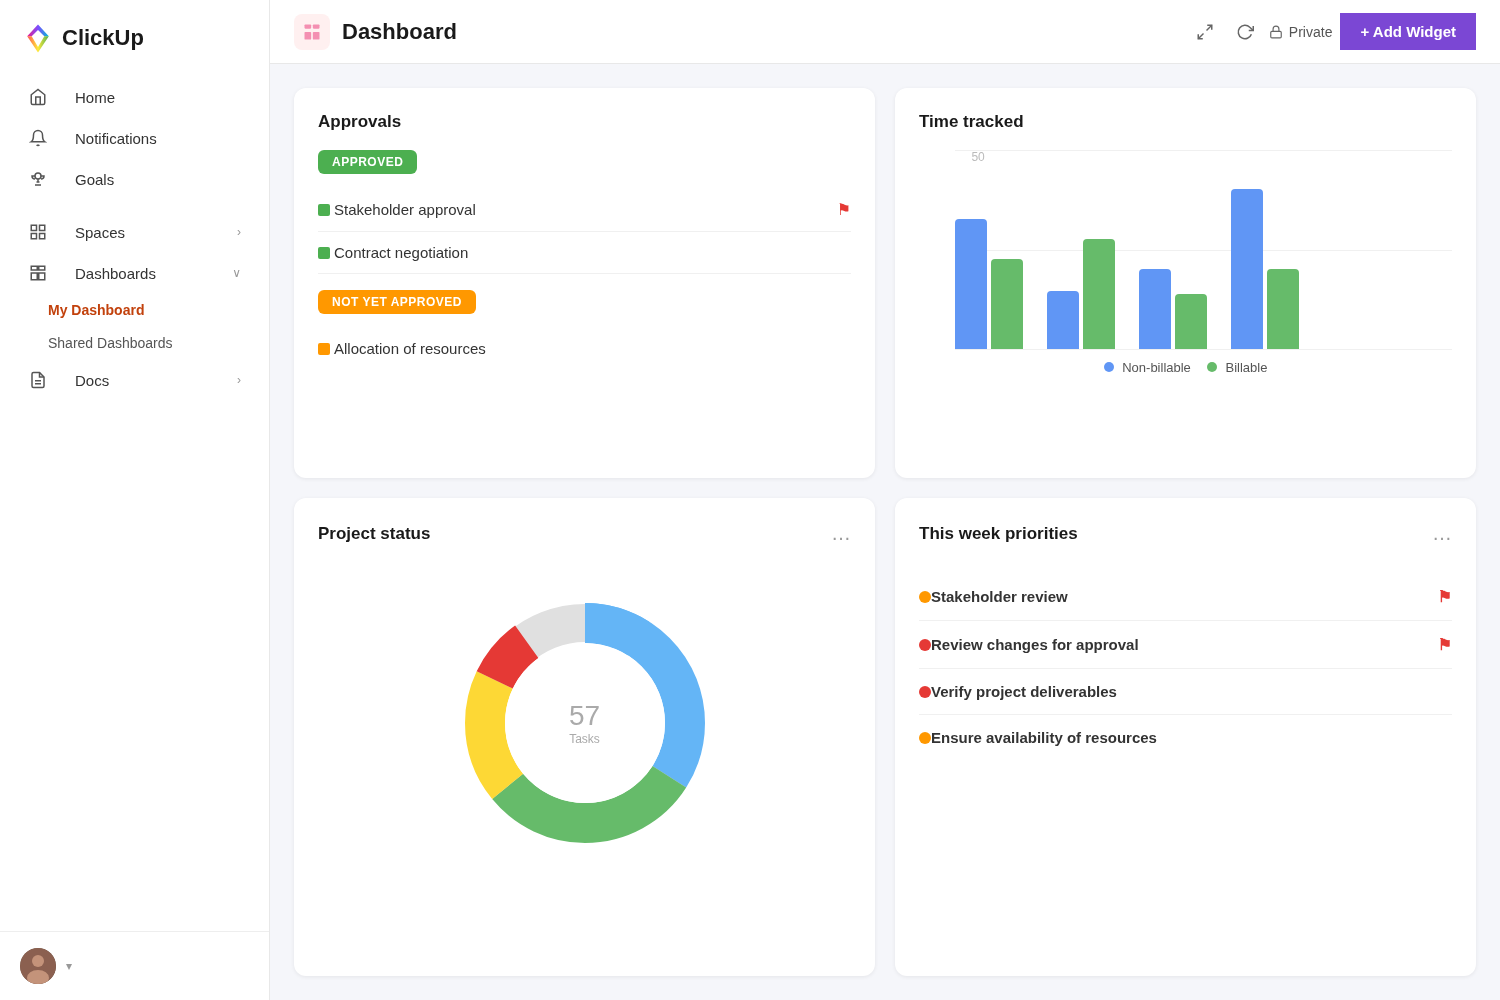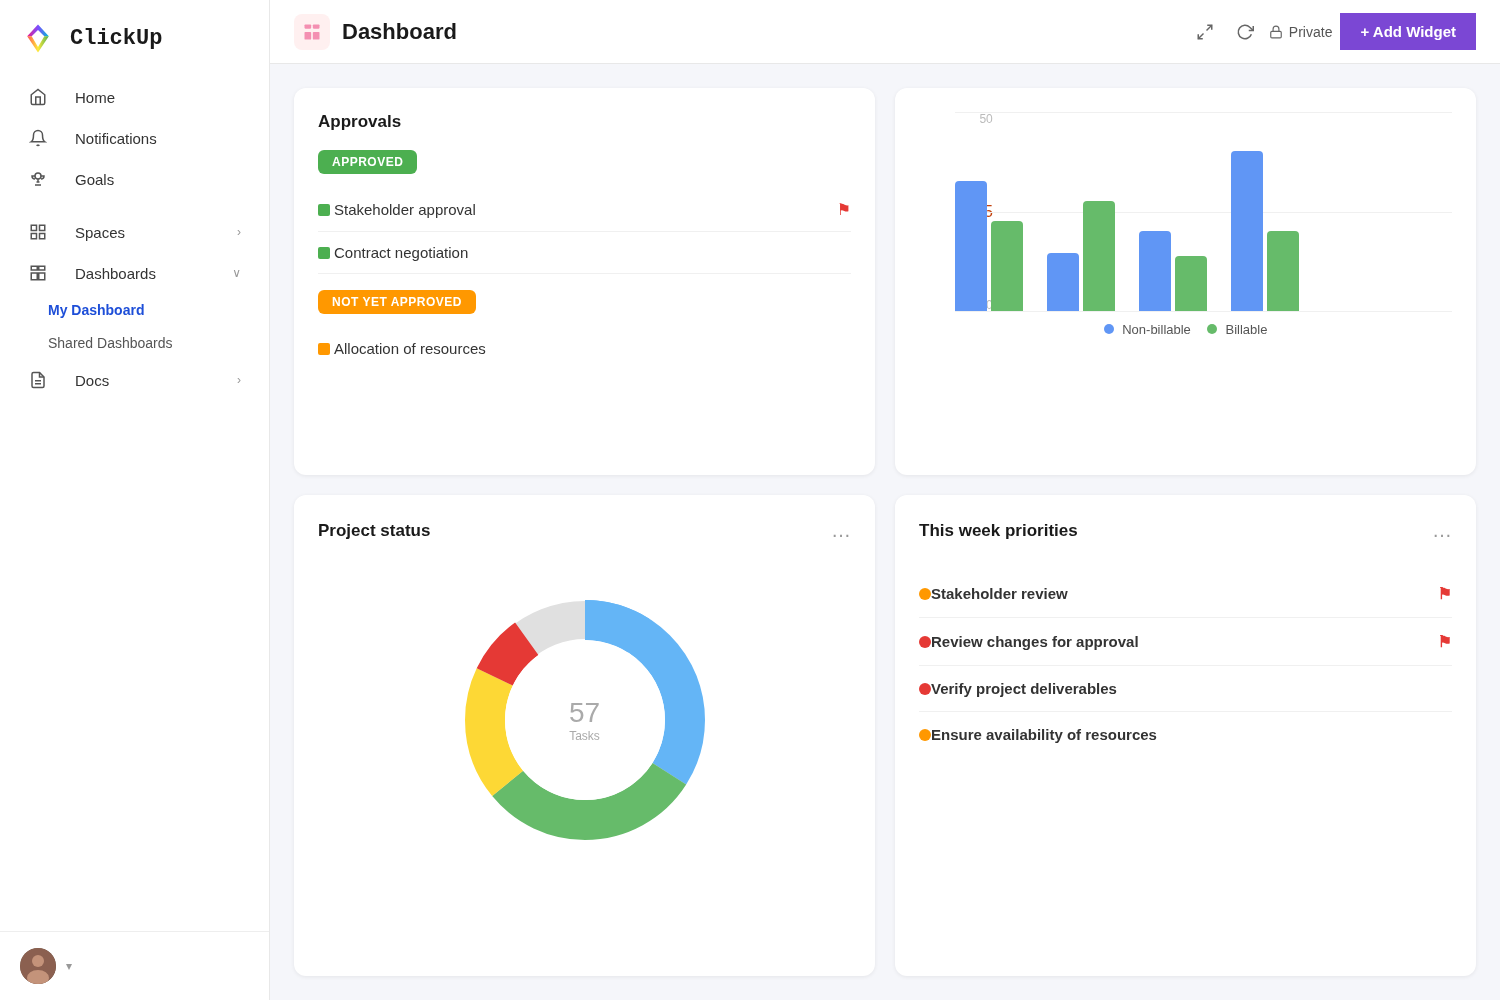--- a/index.html
+++ b/index.html
@@ -11,23 +11,22 @@
       background: #fff;
       border-right: 1px solid #e8e8e8;
       display: flex;
       flex-direction: column;
       flex-shrink: 0;
       height: 100vh;
     }
     .sidebar-logo {
       display: flex;
       align-items: center;
-      gap: 14px;
+      gap: 6px;
       padding: 20px 20px 16px;
-      font-family: Liberation Mono, monospace;
     }
     .logo-icon {
       width: 36px;
       height: 36px;
     }
     .logo-text {
       font-size: 22px;
       font-weight: 700;
       color: #1a1a1a;
     }
@@ -52,21 +51,21 @@
       display: flex;
       align-items: center;
       gap: 12px;
       padding: 8px 20px 8px 40px;
       font-size: 14px;
       color: #555;
       cursor: pointer;
       border-radius: 6px;
       margin: 1px 8px;
     }
-    .nav-sub-item.active { font-weight: 700; color: #1d4ed8; }
+    .nav-sub-item.active { font-weight: 700; color: #c2410c; }
     .sidebar-footer {
       padding: 16px 20px;
       border-top: 1px solid #eee;
       display: flex;
       align-items: center;
       gap: 10px;
     }
     .avatar {
       width: 36px;
       height: 36px;
@@ -468,24 +467,25 @@
         <span class="approval-badge badge-not-approved">NOT YET APPROVED</span>
       </div>
 
       <div class="approval-item">
         <span class="dot dot-orange"></span>
         <span>Allocation of resources</span>
       </div>
     </div>
 
     <div class="widget">
+      <div class="widget-title">Time tracked</div>
 
       <div style="display: flex; align-items: flex-end; height: 200px; gap: 0; position: relative; padding-left: 36px; padding-bottom: 0;">
 
-        <div style="position: absolute; left: 12px; top: 0; height: 100%; display: flex; flex-direction: column; justify-content: space-between; align-items: flex-end; padding-right: 8px;">
+        <div style="position: absolute; left: 4px; top: 0; height: 100%; display: flex; flex-direction: column; justify-content: space-between; align-items: flex-end; padding-right: 8px;">
           <span style="font-size: 12px; color: #bbb;">50</span>
           <span style="font-size: 16px; color: #c2410c; margin-left: 44px;">25</span>
           <span style="font-size: 12px; color: #bbb;">0</span>
         </div>
 
         <div style="position: absolute; left: 36px; right: 0; top: 0; height: 1px; background: #f0f0f0;"></div>
         <div style="position: absolute; left: 36px; right: 0; top: 50%; height: 1px; background: #f0f0f0;"></div>
         <div style="position: absolute; left: 36px; right: 0; bottom: 0; height: 1px; background: #f0f0f0;"></div>
 
         <div style="display: flex; align-items: flex-end; gap: 24px; height: 100%; padding-bottom: 1px; position: relative; z-index: 1; width: 100%;">

